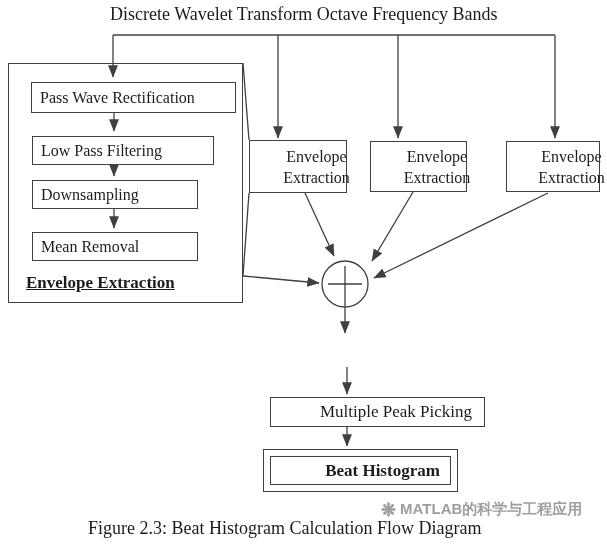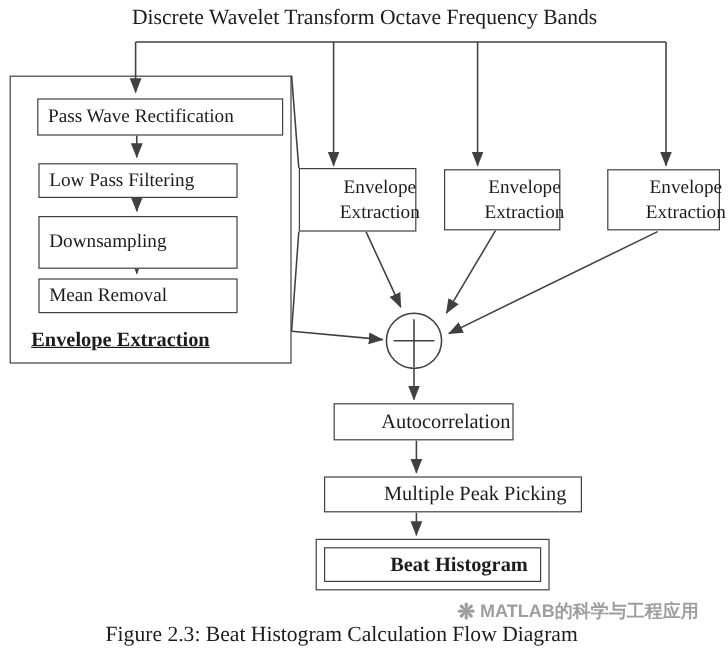--- a/index.html
+++ b/index.html
@@ -137,40 +137,39 @@
       <path d="M345,307 V333" marker-end="url(#ah)"></path>
       <path d="M347,367 V394" marker-end="url(#ah)"></path>
       <path d="M347,427 V446" marker-end="url(#ah)"></path>
     </g>
   </svg>
 
   <div class="abs diagram-title">Discrete Wavelet Transform Octave Frequency Bands</div>
 
   <div class="group-box" style="left:8px; top:63px; width:235px; height:240px;">
     <div class="box left-text" style="left:22px; top:18px; width:205px; height:31px;">Pass Wave Rectification</div>
-    <div class="box left-text" style="left:23px; top:72px; width:166px; height:29px;">Low Pass Filtering</div>
-    <div class="box left-text" style="left:23px; top:116px; width:166px; height:44px;">Downsampling</div>
+    <div class="box left-text" style="left:23px; top:72px; width:182px; height:29px;">Low Pass Filtering</div>
+    <div class="box left-text" style="left:23px; top:116px; width:166px; height:29px;">Downsampling</div>
     <div class="box left-text" style="left:23px; top:168px; width:166px; height:29px;">Mean Removal</div>
     <div class="group-label" style="left:17px; top:209px;text-decoration:underline;">Envelope Extraction</div>
   </div>
 
   <div class="box center-text env-box" style="left:249px; top:140px; width:98px; height:53px;">
     <span>Envelope</span>
     <span>Extraction</span>
   </div>
   <div class="box center-text env-box" style="left:370px; top:141px; width:97px; height:51px;">
     <span>Envelope</span>
     <span>Extraction</span>
   </div>
   <div class="box center-text env-box" style="left:506px; top:141px; width:94px; height:51px;">
     <span>Envelope</span>
     <span>Extraction</span>
   </div>
 
-  <div class="box center-text stage" style="left:278px; top:336px; width:150px; height:31px;">Autocorrelation</div>
   <div class="box center-text stage" style="left:270px; top:397px; width:215px; height:30px;">Multiple Peak Picking</div>
 
   <div class="bh-outer" style="left:263px; top:449px; width:195px; height:43px;">
     <div class="bh-inner">Beat Histogram</div>
   </div>
 
   <div class="abs caption">Figure 2.3: Beat Histogram Calculation Flow Diagram</div>
 
   <div class="abs watermark">
     <span class="wm-logo">❋</span>

